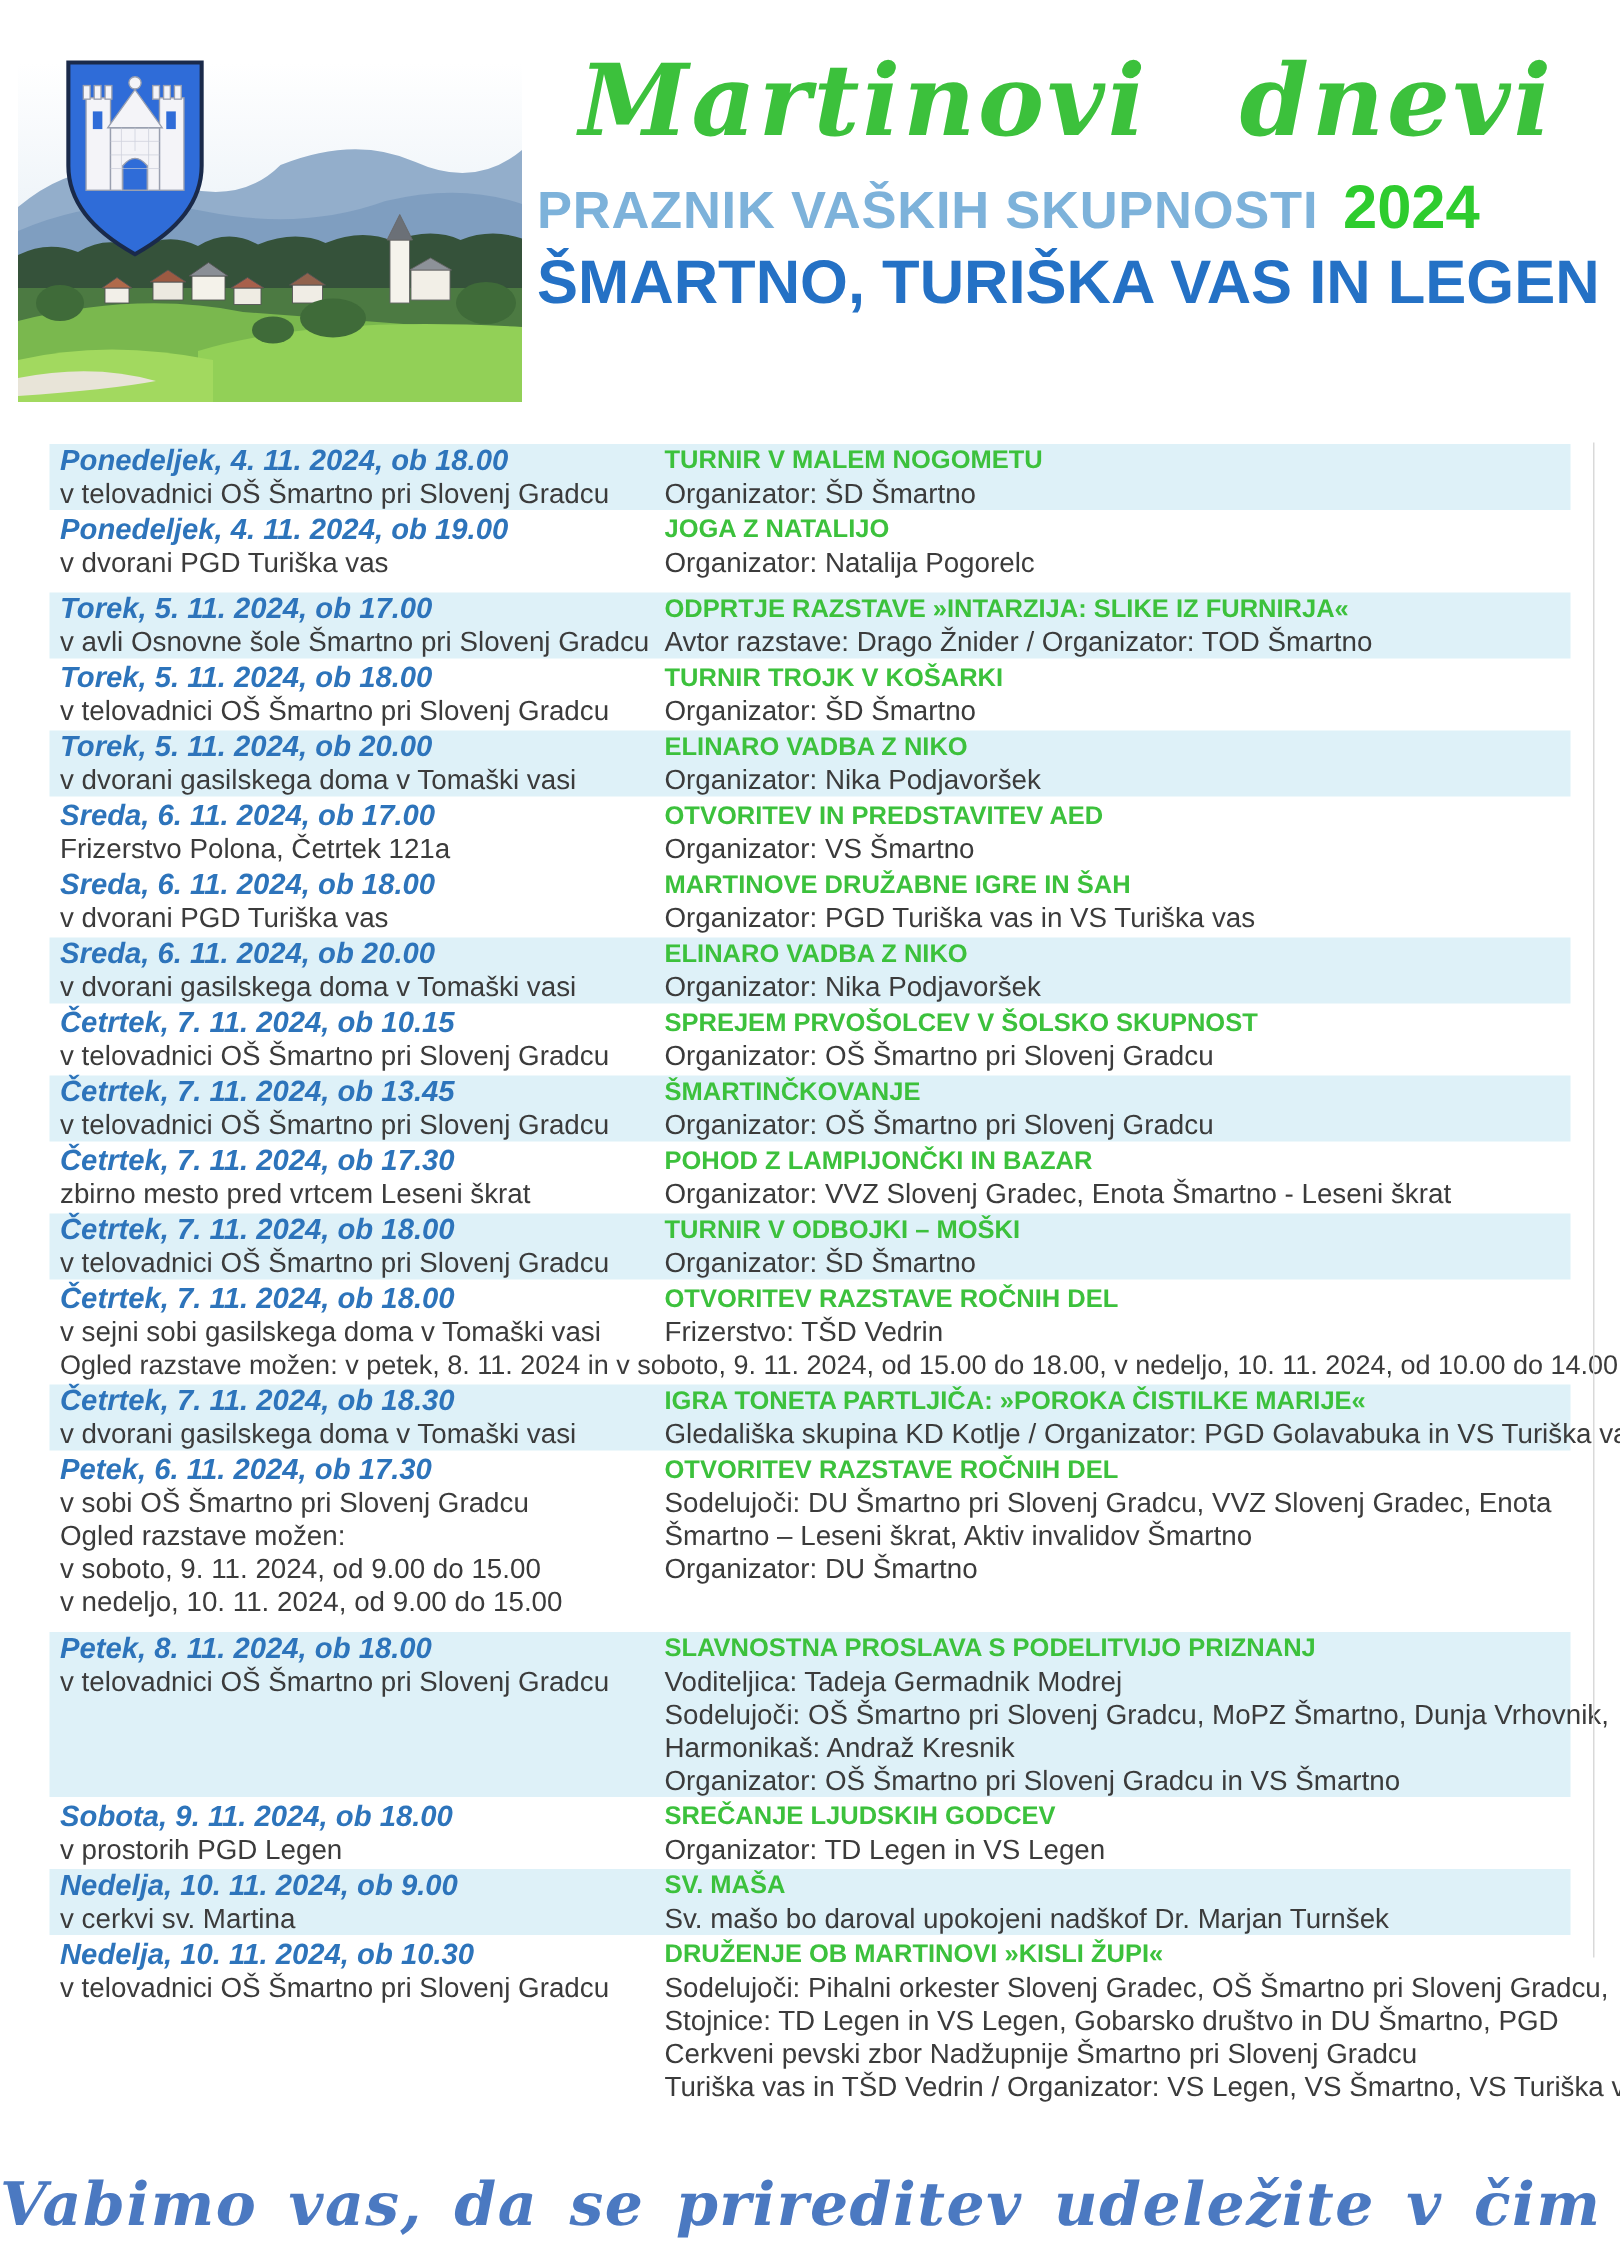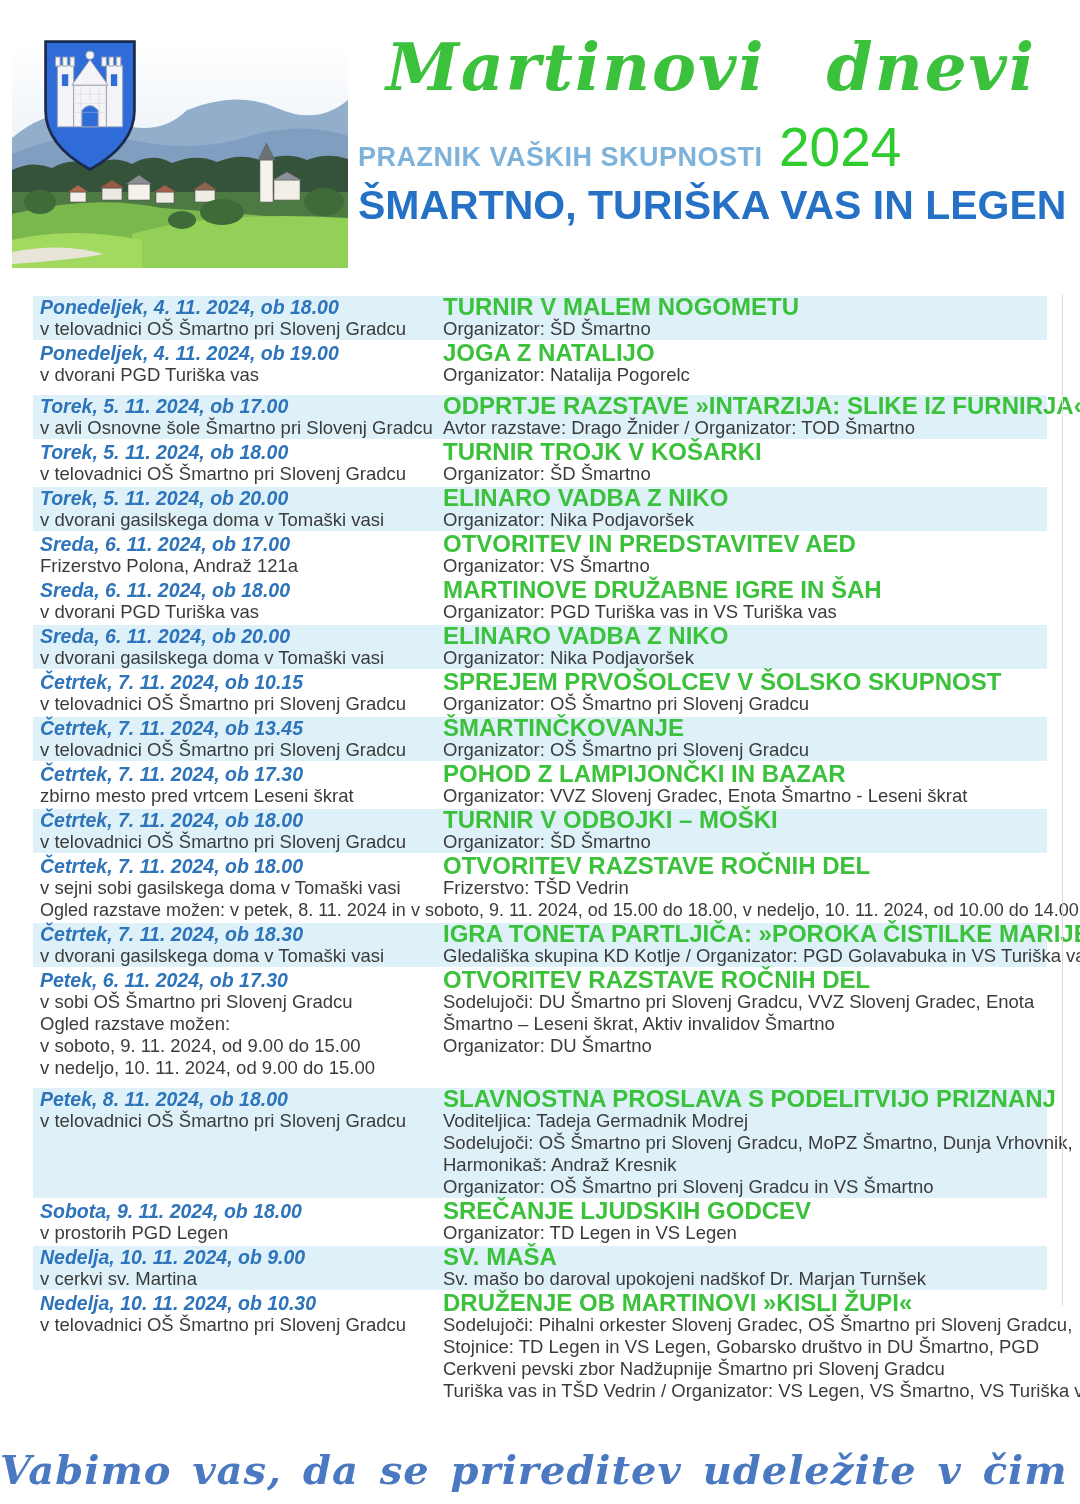--- a/index.html
+++ b/index.html
@@ -26,35 +26,35 @@
   .coat{position:absolute;left:28px;top:-4px;}
   .title-block{position:absolute;left:358px;top:28px;width:706px;}
   .script-title{
     font-family:"DejaVu Serif","Liberation Serif",serif;
     font-style:italic;font-weight:bold;
     font-size:66px;line-height:1.2;color:var(--green);
     text-align:center;word-spacing:36px;letter-spacing:2px;
     white-space:nowrap;
   }
   .subtitle-row{margin-top:8px;white-space:nowrap;}
-  .subtitle{color:var(--subtitle-blue);font-weight:bold;font-size:27px;letter-spacing:0.5px;}
-  .year{color:var(--year-green);font-weight:normal;font-size:55px;margin-left:12px;}
+  .subtitle{color:var(--subtitle-blue);font-weight:bold;font-size:35px;letter-spacing:0.5px;}
+  .year{color:var(--year-green);font-weight:bold;font-size:41px;margin-left:12px;}
   .towns{color:var(--towns-blue);font-weight:bold;font-size:41px;margin-top:3px;letter-spacing:0px;white-space:nowrap;}
   
   #schedule{margin:14px 0 0 33px;width:1014px;}
   .event{padding:0 8px 0 7px;margin-bottom:2px;}
   .event.highlight{background:var(--band);}
   #schedule > .event:nth-child(3),
   #schedule > .event:nth-child(16){margin-top:9px;}
   .cols{display:flex;}
   .col-left{width:403px;flex:none;}
   .col-right{flex:1;min-width:0;}
   .date{color:var(--date-blue);font-weight:bold;font-size:19.5px;line-height:22px;white-space:nowrap;font-style:italic;}
   .loc{color:var(--body-text);font-size:18.5px;line-height:22px;white-space:nowrap;}
-  .title{color:var(--green);font-weight:bold;font-size:24px;line-height:22px;white-space:nowrap;}
+  .title{color:var(--green);font-weight:bold;font-size:17px;line-height:22px;white-space:nowrap;}
   .detail{color:var(--body-text);font-size:18.5px;line-height:22px;white-space:nowrap;}
   .note{color:var(--body-text);font-size:18px;line-height:22px;white-space:nowrap;}
   
   .invitation{
     margin-top:44px;text-align:center;
     font-family:"DejaVu Serif","Liberation Serif",serif;
     font-style:italic;font-weight:bold;
     font-size:40px;color:var(--footer-blue);
     letter-spacing:1px;word-spacing:6px;white-space:nowrap;
   }
@@ -204,21 +204,21 @@
           <div class="col-right">
             <div class="title">ELINARO VADBA Z NIKO</div>
             <div class="detail">Organizator: Nika Podjavoršek</div>
           </div>
         </div>
       </div>
       <div class="event">
         <div class="cols">
           <div class="col-left">
             <div class="date">Sreda, 6. 11. 2024, ob 17.00</div>
-            <div class="loc">Frizerstvo Polona, Andraž 121a</div>
+            <div class="loc">Frizerstvo Polona, Četrtek 121a</div>
           </div>
           <div class="col-right">
             <div class="title">OTVORITEV IN PREDSTAVITEV AED</div>
             <div class="detail">Organizator: VS Šmartno</div>
           </div>
         </div>
       </div>
       <div class="event">
         <div class="cols">
           <div class="col-left">

